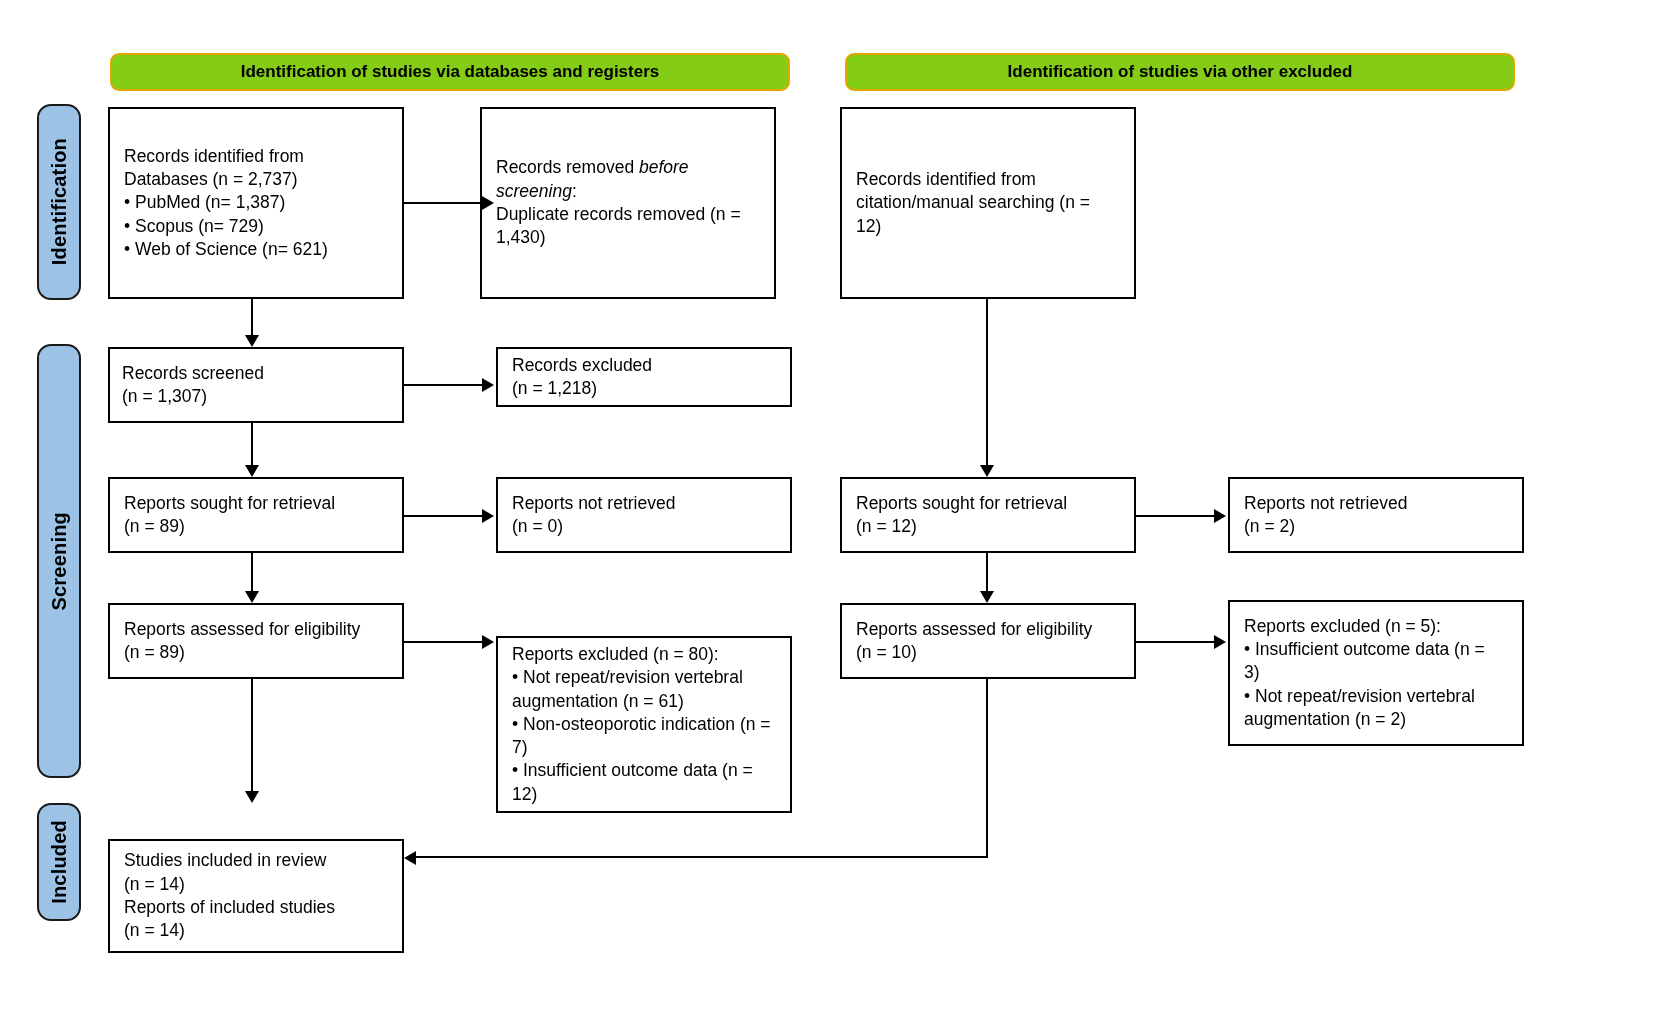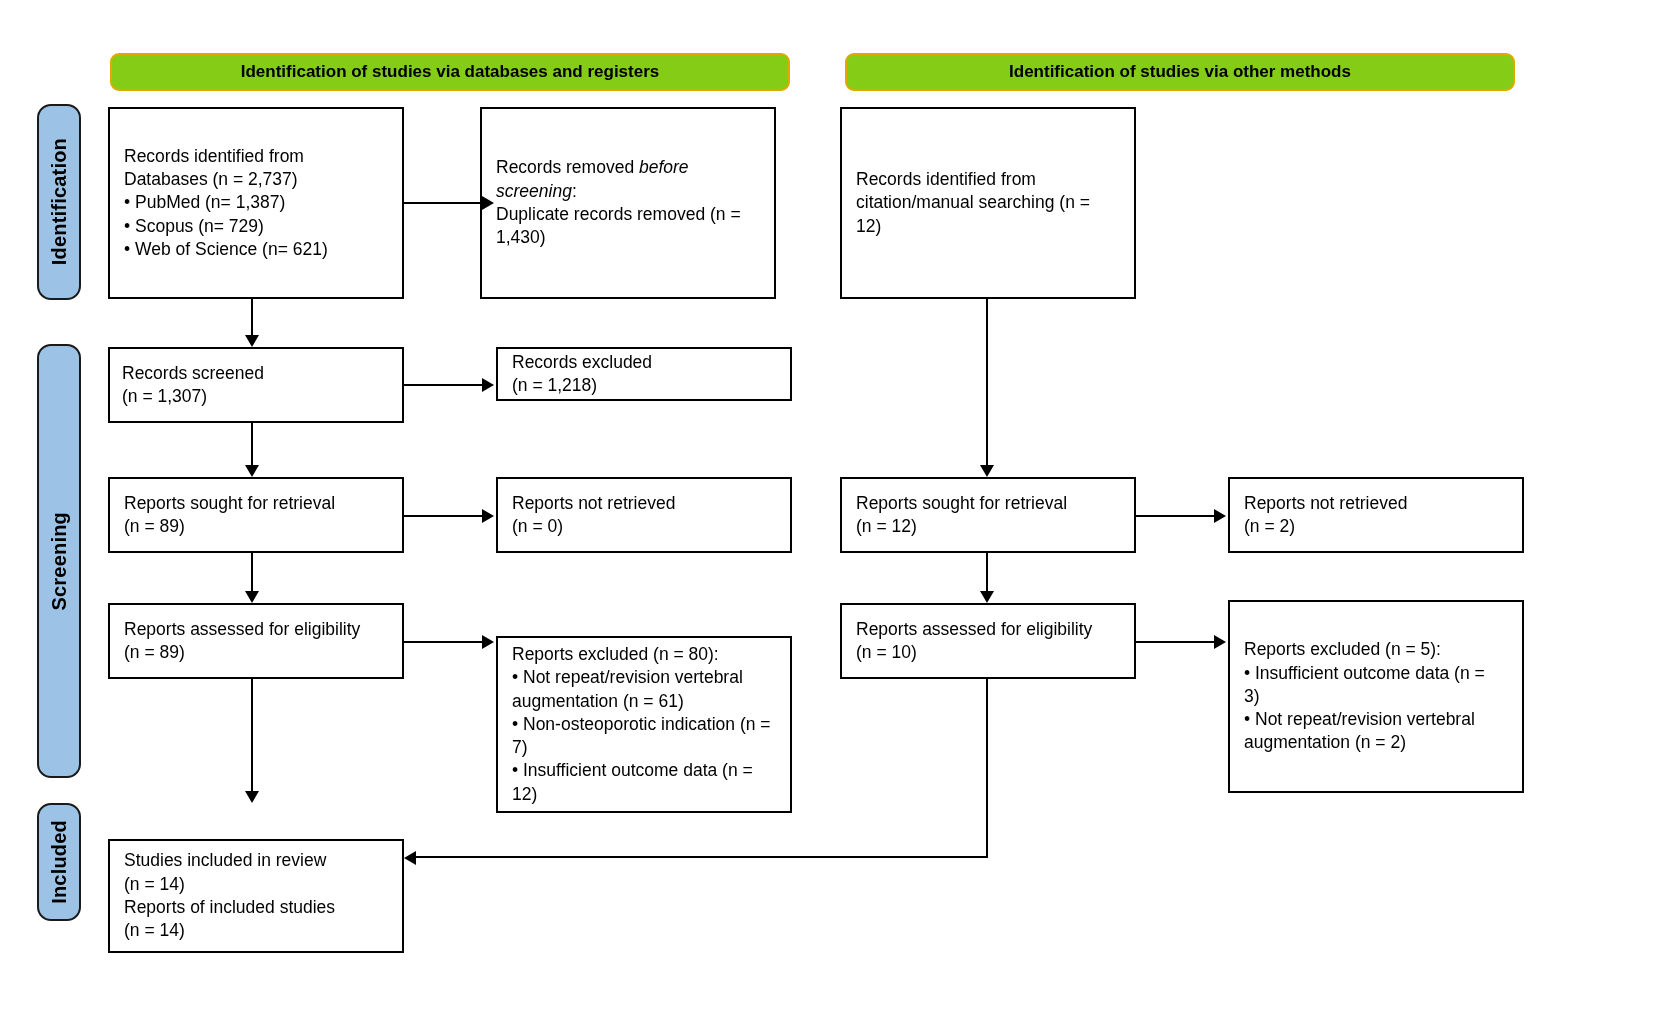--- a/index.html
+++ b/index.html
@@ -118,21 +118,21 @@
 
   <div class="phase" style="left:37px; top:803px; width:44px; height:118px;">
     <span>Included</span>
   </div>
 
   <div class="banner" style="left:110px; top:53px; width:680px; height:38px;">
     <span>Identification of studies via databases and registers</span>
   </div>
 
   <div class="banner" style="left:845px; top:53px; width:670px; height:38px;">
-    <span>Identification of studies via other methods</span>
+    <span>Identification of studies via other excluded</span>
   </div>
 
   <div class="box" style="left:108px; top:107px; width:296px; height:192px;">
     <div class="txt">Records identified from
 Databases (n = 2,737)
 • PubMed (n= 1,387)
 • Scopus (n= 729)
 • Web of Science (n= 621)</div>
   </div>
 
@@ -141,21 +141,21 @@
 <i>screening</i><span>:
 Duplicate records removed  (n =
 1,430)</span></div>
   </div>
 
   <div class="box" style="left:108px; top:347px; width:296px; height:76px;padding-left:12px;">
     <div class="txt">Records screened
 (n = 1,307)</div>
   </div>
 
-  <div class="box" style="left:496px; top:347px; width:296px; height:54px;">
+  <div class="box" style="left:496px; top:347px; width:296px; height:60px;">
     <div class="txt">Records excluded
 (n = 1,218)</div>
   </div>
 
   <div class="box" style="left:108px; top:477px; width:296px; height:76px;">
     <div class="txt">Reports sought for retrieval
 (n = 89)</div>
   </div>
 
   <div class="box" style="left:496px; top:477px; width:296px; height:76px;">
@@ -199,21 +199,21 @@
   <div class="box" style="left:1228px; top:477px; width:296px; height:76px;">
     <div class="txt">Reports not retrieved
 (n = 2)</div>
   </div>
 
   <div class="box" style="left:840px; top:603px; width:296px; height:76px;">
     <div class="txt">Reports assessed for eligibility
 (n = 10)</div>
   </div>
 
-  <div class="box" style="left:1228px; top:600px; width:296px; height:193px;">
+  <div class="box" style="left:1228px; top:600px; width:296px; height:146px;">
     <div class="txt">Reports excluded (n = 5):
 • Insufficient outcome data (n =
 3)
 • Not repeat/revision vertebral
 augmentation (n = 2)</div>
   </div>
 
   <div class="ln hln" style="left:404px; top:202px; width:78px;"></div>
   <div class="arrow right" style="left:482px; top:196px;"></div>
 

